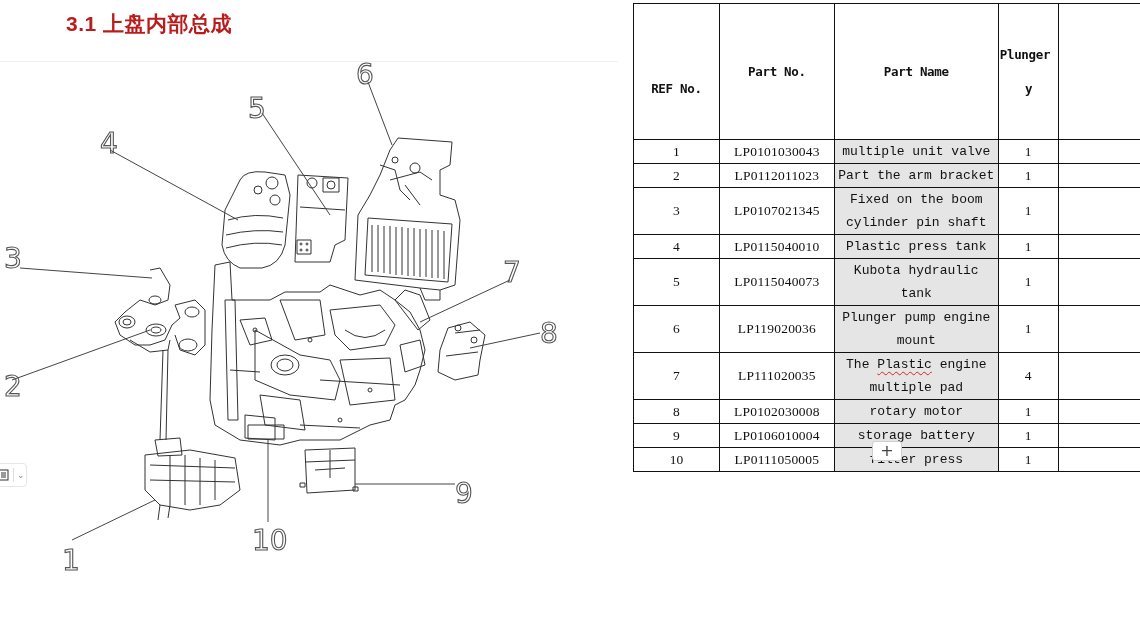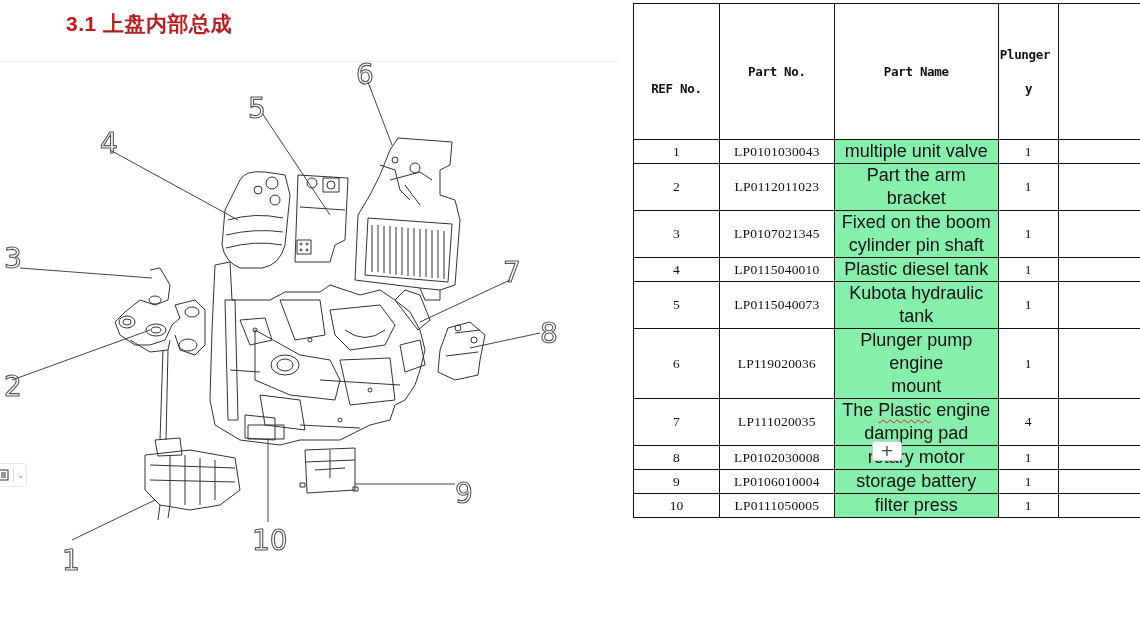--- a/index.html
+++ b/index.html
@@ -20,21 +20,21 @@
   table.parts { position: absolute; left: 633px; top: 3px; border-collapse: collapse; table-layout: fixed; }
   table.parts td, table.parts th { border: 1.5px solid #111; padding: 0; text-align: center; vertical-align: middle; color: #111; }
   table.parts th { font-family: "DejaVu Sans Mono", "Liberation Mono", monospace; font-weight: bold; font-size: 12.5px; letter-spacing: -0.3px; height: 101px; }
   table.parts th.ref { vertical-align: middle; padding-top: 34px; }
   table.parts th.partno, table.parts th.partname { }
   table.parts th.qty { line-height: 34px; word-break: break-all; text-align: left; padding-left: 1px; }
   table.parts th.qty .q2 { display: block; text-align: center; }
   table.parts td { font-size: 13px; }
   table.parts td.c-ref, table.parts td.c-no, table.parts td.c-qty { font-family: "Liberation Serif", "DejaVu Serif", serif; font-size: 13.5px; }
   table.parts td.c-no { letter-spacing: 0.2px; text-align: center; }
-  table.parts td.c-name { background: #86efac; font-family: Liberation Sans, sans-serif; font-size: 18px; line-height: 23px; }
+  table.parts td.c-name { background: #e5e5e5; font-family: Liberation Mono, monospace; font-size: 13px; line-height: 23px; }
   table.parts td.c-empty { border-right: none; }
   table.parts th.c-empty { border-right: none; }
   tr.h1 td { height: 23px; }
   tr.h2 td { height: 46px; }
   .squiggle { text-decoration: underline wavy #d22; text-decoration-thickness: 1px; text-underline-offset: 3px; }
 
   .add-row { position: absolute; left: 872px; top: 441px; width: 28px; height: 18px; border: 1px solid #cfcfcf; border-radius: 3px; background: #fff; font-size: 16px; line-height: 17px; text-align: center; color: #444; font-family: "DejaVu Sans", sans-serif; cursor: pointer; }
 
   svg text.callout { font-family: "DejaVu Sans", sans-serif; font-size: 28px; fill: none; stroke: #555; stroke-width: 1.1; }
 </style>
@@ -221,21 +221,21 @@
       <td class="c-name">
         <span>Fixed on the boom</span><br>
         <span>cylinder pin shaft</span>
       </td>
       <td class="c-qty">1</td>
       <td class="c-empty"></td>
     </tr>
     <tr class="h1">
       <td class="c-ref">4</td>
       <td class="c-no">LP0115040010</td>
-      <td class="c-name">Plastic diesel tank</td>
+      <td class="c-name">Plastic press tank</td>
       <td class="c-qty">1</td>
       <td class="c-empty"></td>
     </tr>
     <tr class="h1">
       <td class="c-ref">5</td>
       <td class="c-no">LP0115040073</td>
       <td class="c-name">Kubota hydraulic tank</td>
       <td class="c-qty">1</td>
       <td class="c-empty"></td>
     </tr>
@@ -247,21 +247,21 @@
         <span>mount</span>
       </td>
       <td class="c-qty">1</td>
       <td class="c-empty"></td>
     </tr>
     <tr class="h2">
       <td class="c-ref">7</td>
       <td class="c-no">LP111020035</td>
       <td class="c-name">
         <span><span>The </span><span class="squiggle">Plastic</span><span> engine</span></span><br>
-        <span>damping pad</span>
+        <span>multiple pad</span>
       </td>
       <td class="c-qty">4</td>
       <td class="c-empty"></td>
     </tr>
     <tr class="h1">
       <td class="c-ref">8</td>
       <td class="c-no">LP0102030008</td>
       <td class="c-name">rotary motor</td>
       <td class="c-qty">1</td>
       <td class="c-empty"></td>

